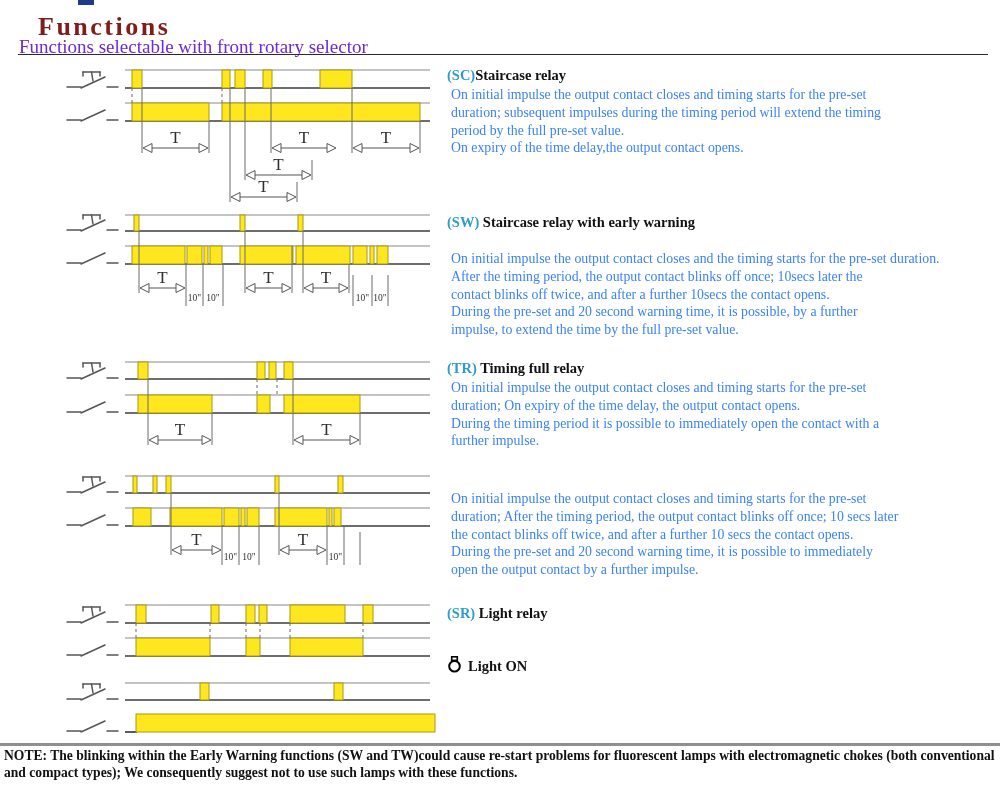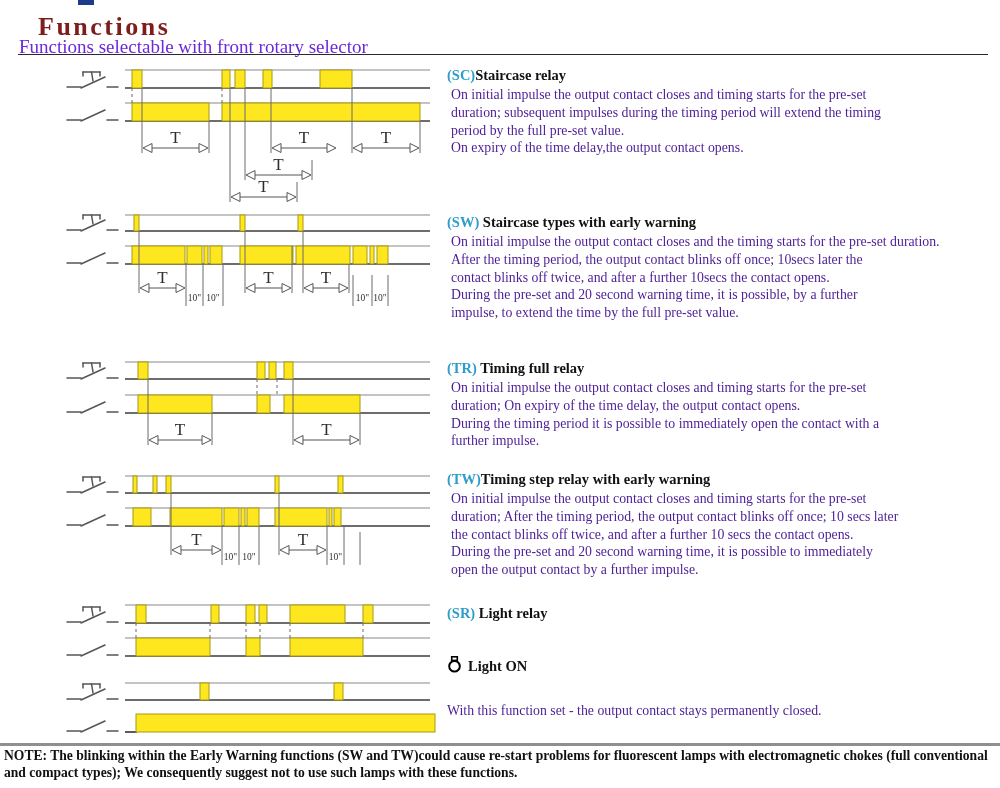--- a/index.html
+++ b/index.html
@@ -6,21 +6,21 @@
   #page{position:relative;width:1000px;height:788px;background:#ffffff;overflow:hidden;
         font-family:"Liberation Serif","DejaVu Serif",serif;color:#1c1c1c;}
   .chip{position:absolute;left:78px;top:0;width:16px;height:5px;background:#1e3a8a;}
   .title{position:absolute;left:27px;top:12px;font-size:26px;font-weight:bold;letter-spacing:2.5px;color:#7f1d1d;margin-left:11px;}
   .subtitle{position:absolute;left:19px;top:36px;font-size:19px;color:#6d28d9;}
   .rule-top{position:absolute;left:18px;top:54px;width:970px;border-top:1.6px solid #2a2a2a;}
   .rule-note{position:absolute;left:0;top:743px;width:1000px;border-top:3px solid #8f8f8f;}
   .sec-head{position:absolute;left:447px;font-size:14.5px;font-weight:bold;color:#111;white-space:nowrap;}
   .sec-code{color:#2f9dca;font-weight:bold;}
   .sec-body{position:absolute;left:451px;width:548px;font-size:13.8px;line-height:17.8px;
-            color:#4c1d95;white-space:pre-line;}
+            color:#3b82f6;white-space:pre-line;}
   .note{position:absolute;left:4px;top:748px;width:992px;font-size:13.6px;font-weight:bold;
         line-height:16.9px;color:#111;}
   svg.diagram{position:absolute;left:60px;}
   .lamp{display:inline-block;vertical-align:-2px;margin-right:6px;}
 </style>
 </head>
 <body>
 
 <div id="page">
   <div class="chip"></div>
@@ -144,22 +144,22 @@
         <line x1="23" y1="10" x2="23" y2="14"></line>
         <line x1="40" y1="10" x2="40" y2="14"></line>
         <line x1="31.5" y1="10" x2="33" y2="19"></line>
       </g>
       <g stroke="#555555" stroke-width="1.5" fill="none" stroke-linecap="round">
         <line x1="7" y1="58" x2="21" y2="58"></line>
         <line x1="21" y1="59" x2="45" y2="48"></line>
         <line x1="47" y1="58" x2="58" y2="58"></line>
       </g>
     </svg>
-  <div class="sec-head" style="top:214px"><span class="sec-code">(SW)</span><span> Staircase types with early warning</span></div>
-  <div class="sec-body" style="top:233px">On initial impulse the output contact closes and the timing starts for the pre-set duration.
+  <div class="sec-head" style="top:214px"><span class="sec-code">(SW)</span><span> Staircase relay with early warning</span></div>
+  <div class="sec-body" style="top:250px">On initial impulse the output contact closes and the timing starts for the pre-set duration.
 After the timing period, the output contact blinks off once; 10secs later the
 contact blinks off twice, and after a further 10secs the contact opens.
 During the pre-set and 20 second warning time, it is possible, by a further
 impulse, to extend the time by the full pre-set value.</div>
 
   <svg class="diagram" style="top:352px" viewBox="0 0 390 105" width="390" height="105">
       <line x1="65" y1="10" x2="370" y2="10" stroke="#8a8a8a" stroke-width="1.2"></line>
       <line x1="65" y1="27" x2="370" y2="27" stroke="#3d3d3d" stroke-width="1.7"></line>
       <line x1="65" y1="43" x2="370" y2="43" stroke="#8a8a8a" stroke-width="1.2"></line>
       <line x1="65" y1="61" x2="370" y2="61" stroke="#3d3d3d" stroke-width="1.7"></line>
@@ -250,21 +250,20 @@
         <line x1="23" y1="15" x2="23" y2="19"></line>
         <line x1="40" y1="15" x2="40" y2="19"></line>
         <line x1="31.5" y1="15" x2="33" y2="24"></line>
       </g>
       <g stroke="#555555" stroke-width="1.5" fill="none" stroke-linecap="round">
         <line x1="7" y1="63" x2="21" y2="63"></line>
         <line x1="21" y1="64" x2="45" y2="53"></line>
         <line x1="47" y1="63" x2="58" y2="63"></line>
       </g>
     </svg>
-  <div class="sec-head" style="top:471px"><span class="sec-code">(TW)</span><span>Timing step relay with early warning</span></div>
   <div class="sec-body" style="top:490px">On initial impulse the output contact closes and timing starts for the pre-set
 duration; After the timing period, the output contact blinks off once; 10 secs later
 the contact blinks off twice, and after a further 10 secs the contact opens.
 During the pre-set and 20 second warning time, it is possible to immediately
 open the output contact by a further impulse.</div>
 
   <svg class="diagram" style="top:595px" viewBox="0 0 390 70" width="390" height="70">
       <line x1="65" y1="10" x2="370" y2="10" stroke="#8a8a8a" stroke-width="1.2"></line>
       <line x1="65" y1="28" x2="370" y2="28" stroke="#3d3d3d" stroke-width="1.7"></line>
       <line x1="65" y1="43" x2="370" y2="43" stroke="#8a8a8a" stroke-width="1.2"></line>
@@ -320,18 +319,17 @@
       <g stroke="#555555" stroke-width="1.5" fill="none" stroke-linecap="round">
         <line x1="7" y1="55" x2="21" y2="55"></line>
         <line x1="21" y1="56" x2="45" y2="45"></line>
         <line x1="47" y1="55" x2="58" y2="55"></line>
       </g>
     </svg>
   <div class="sec-head" style="top:656px"><svg class="lamp" width="15" height="17" viewBox="0 0 15 17">
         <rect x="4.7" y="0.8" width="5.6" height="3.6" fill="none" stroke="#000" stroke-width="1.6"></rect>
         <circle cx="7.5" cy="10.2" r="5.3" fill="none" stroke="#000" stroke-width="2"></circle>
       </svg><span>Light ON</span></div>
-  <div class="sec-body" style="top:702px;left:447px">With this function set - the output contact stays permanently closed.</div>
 
   <div class="rule-note"></div>
   <div class="note">NOTE: The blinking within the Early Warning functions (SW and TW)could cause re-start problems for fluorescent lamps with electromagnetic chokes
-(full conventional and compact types); We consequently suggest not to use such lamps with these functions.</div>
+(both conventional and compact types); We consequently suggest not to use such lamps with these functions.</div>
 </div>
 
 </body></html>

